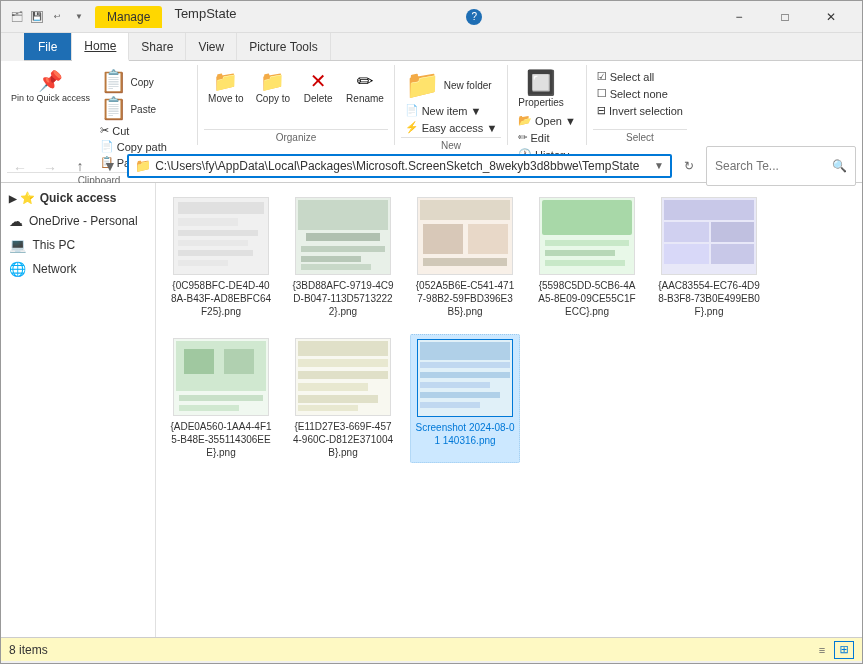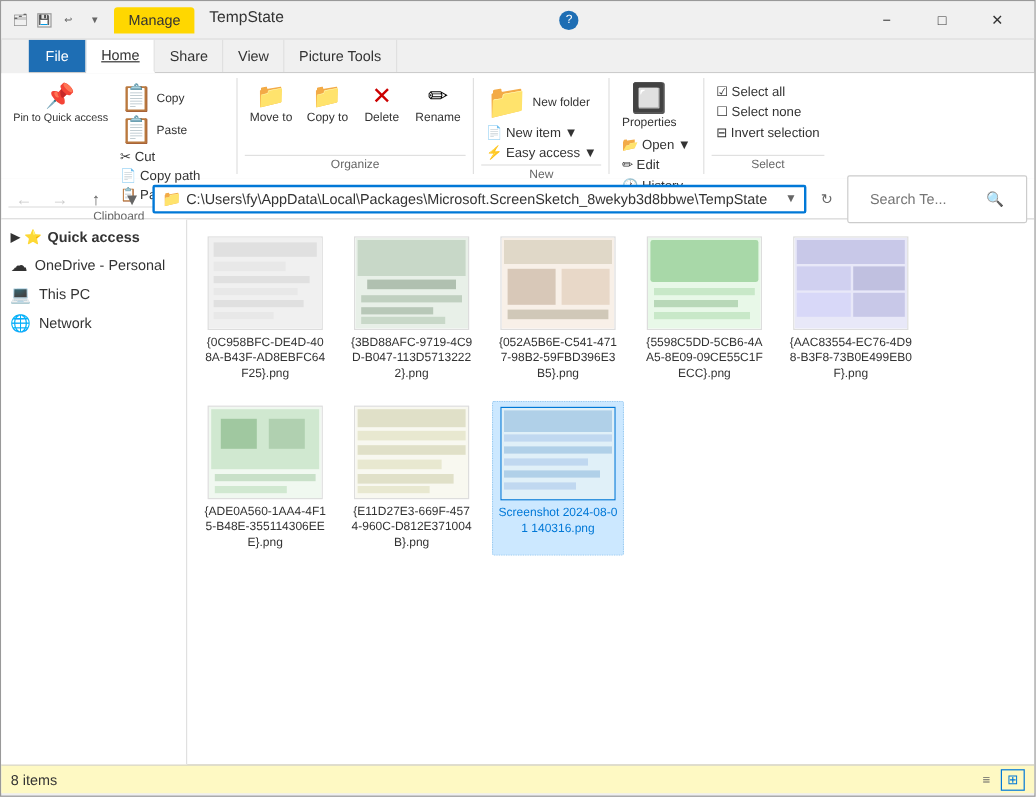--- a/index.html
+++ b/index.html
@@ -29,21 +29,21 @@
 
     
     .nav-bar { display: flex; align-items: center; background: white; border-bottom: 1px solid #ccc; height: 34px; padding: 0 6px; gap: 4px; }
     .nav-btn { width: 26px; height: 26px; display: flex; align-items: center; justify-content: center; cursor: pointer; border-radius: 2px; color: #666; font-size: 14px; }
     .nav-btn.disabled { color: #ccc; cursor: default; }
     .address-bar { flex: 1; height: 24px; border: 2px solid #0078d7; border-radius: 2px; display: flex; align-items: center; padding: 0 6px; background: white; font-size: 12px; color: #333; }
     .address-folder-icon { color: #ffc000; margin-right: 4px; font-size: 13px; }
     .address-text { flex: 1; color: #333; font-size: 12px; }
     .address-dropdown { font-size: 10px; color: #666; cursor: pointer; }
     .refresh-btn { width: 26px; height: 26px; display: flex; align-items: center; justify-content: center; cursor: pointer; color: #666; }
-    .search-box { width: 150px; height: 40px; border: 1px solid #ccc; border-radius: 2px; display: flex; align-items: center; padding: 0 18px; background: white; }
+    .search-box { width: 150px; height: 40px; border: 1px solid #ccc; border-radius: 2px; display: flex; align-items: center; padding: 0 8px; background: white; }
     .search-input { border: none; outline: none; font-size: 12px; width: 100%; color: #999; background: transparent; }
 
     
     .main-area { display: flex; height: calc(664px - 32px - 116px - 34px - 28px); background: white; }
 
     
     .sidebar { width: 155px; background: white; border-right: 1px solid #e0e0e0; overflow-y: auto; padding: 4px 0; }
     .sidebar-item { display: flex; align-items: center; padding: 4px 8px; cursor: pointer; font-size: 12px; color: #333; gap: 6px; }
     .sidebar-item .icon { font-size: 14px; }
     .sidebar-item .label { font-size: 12px; }

